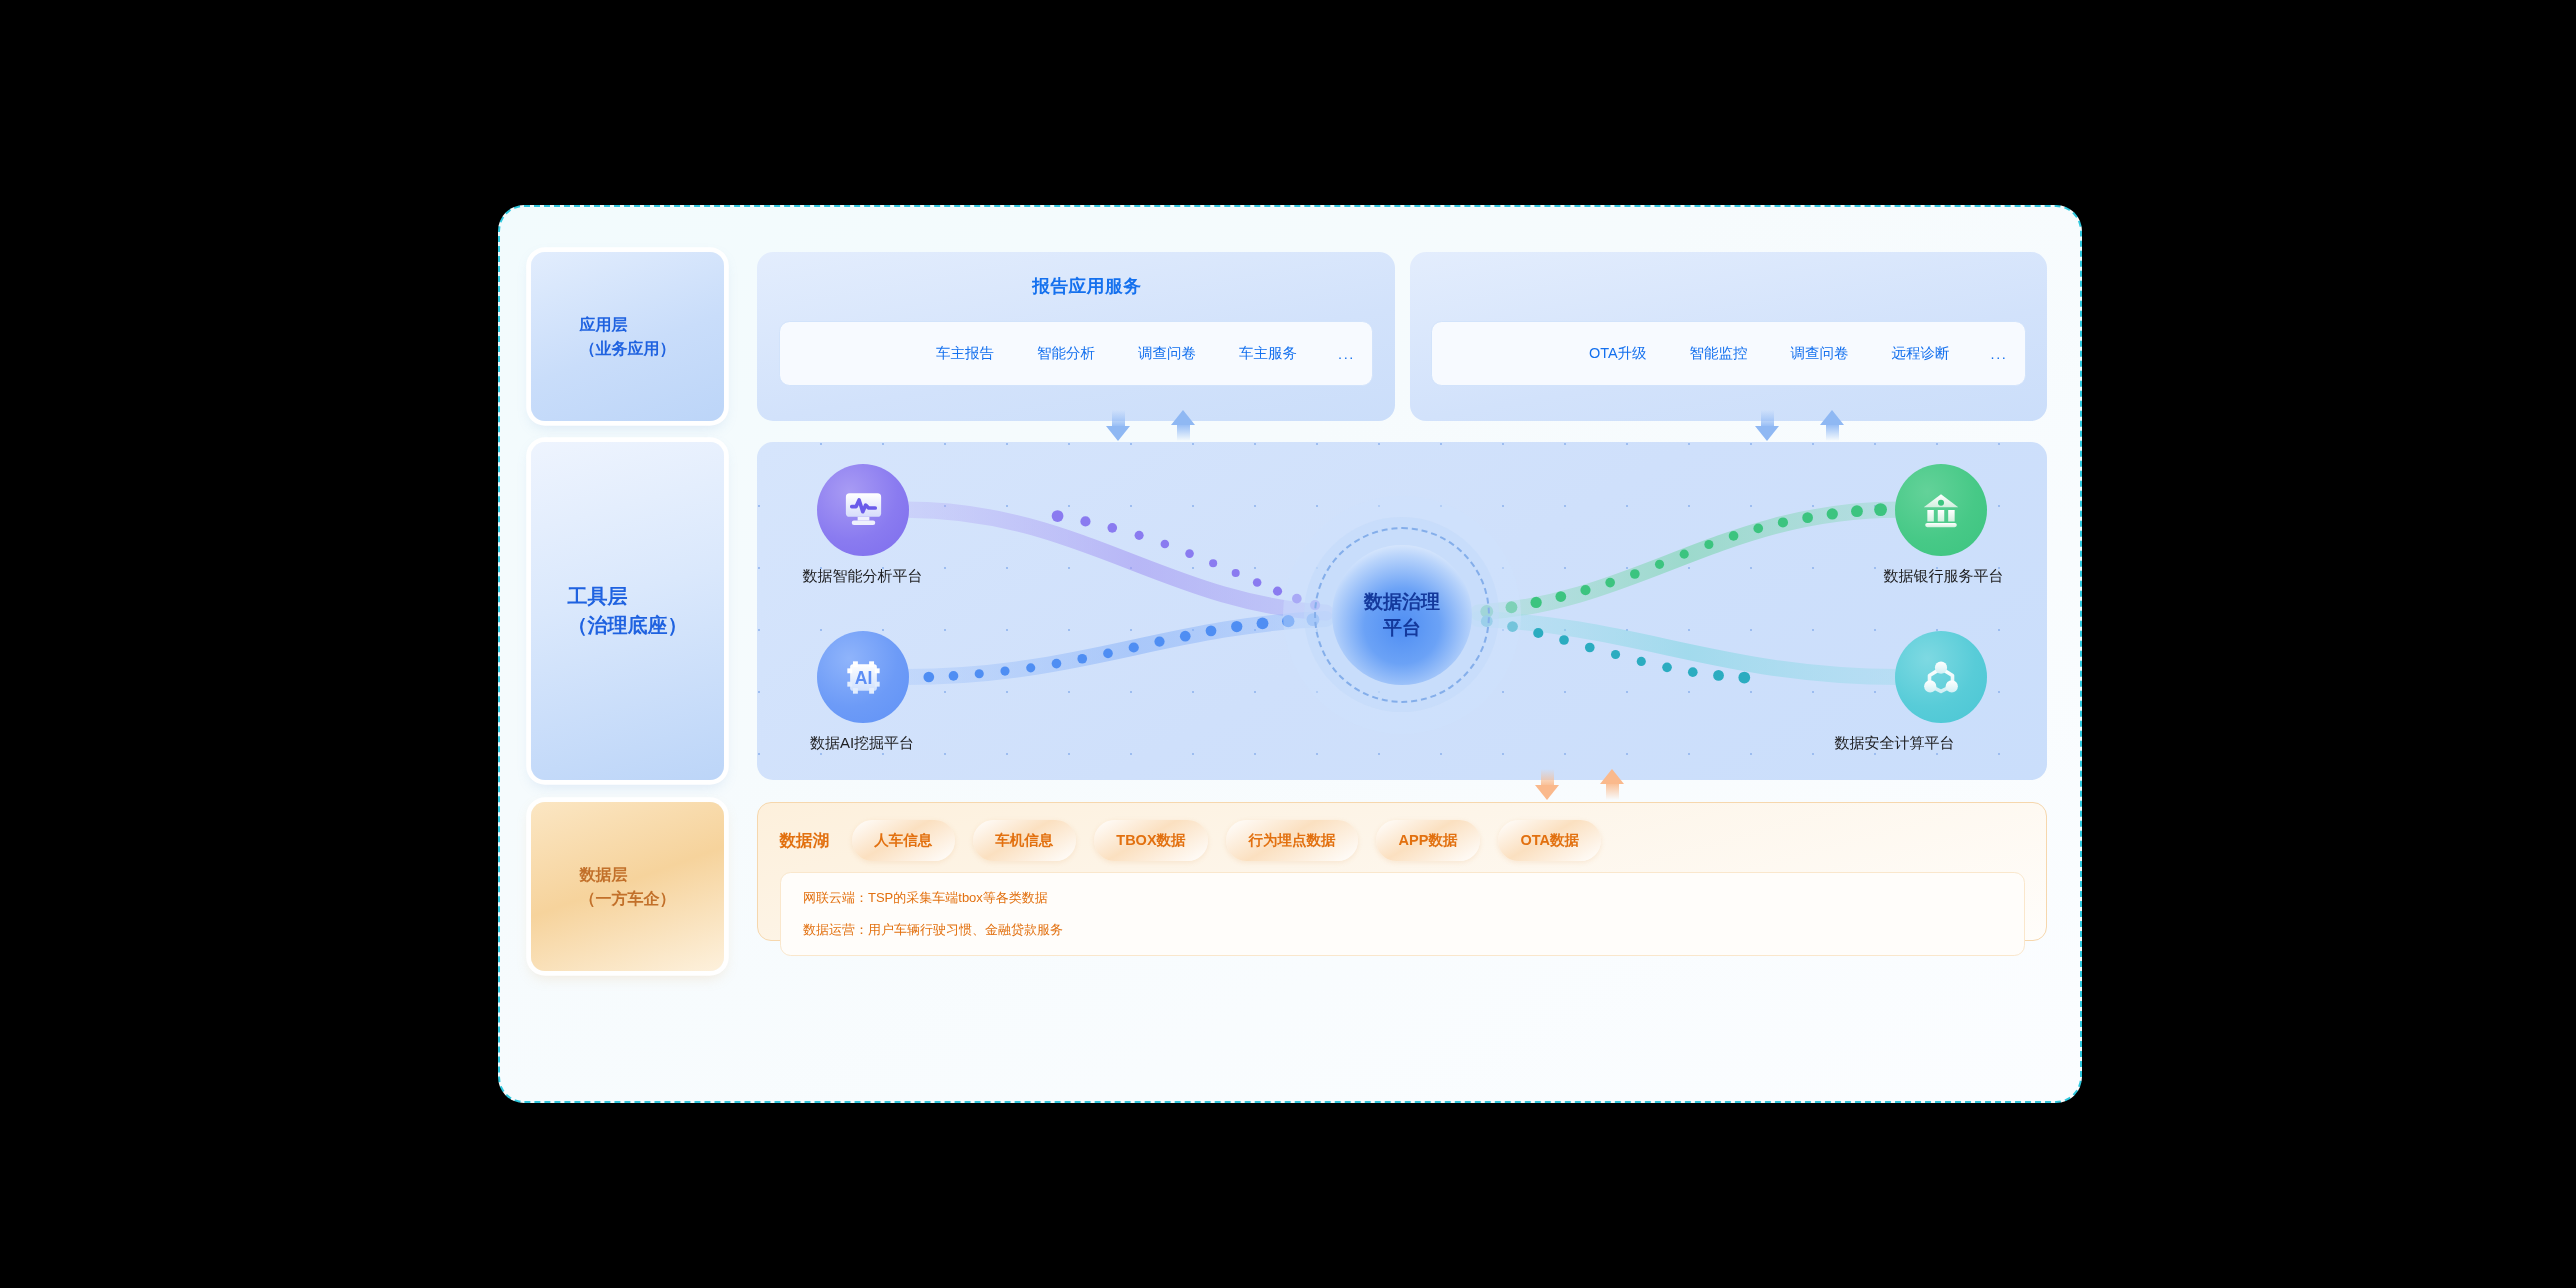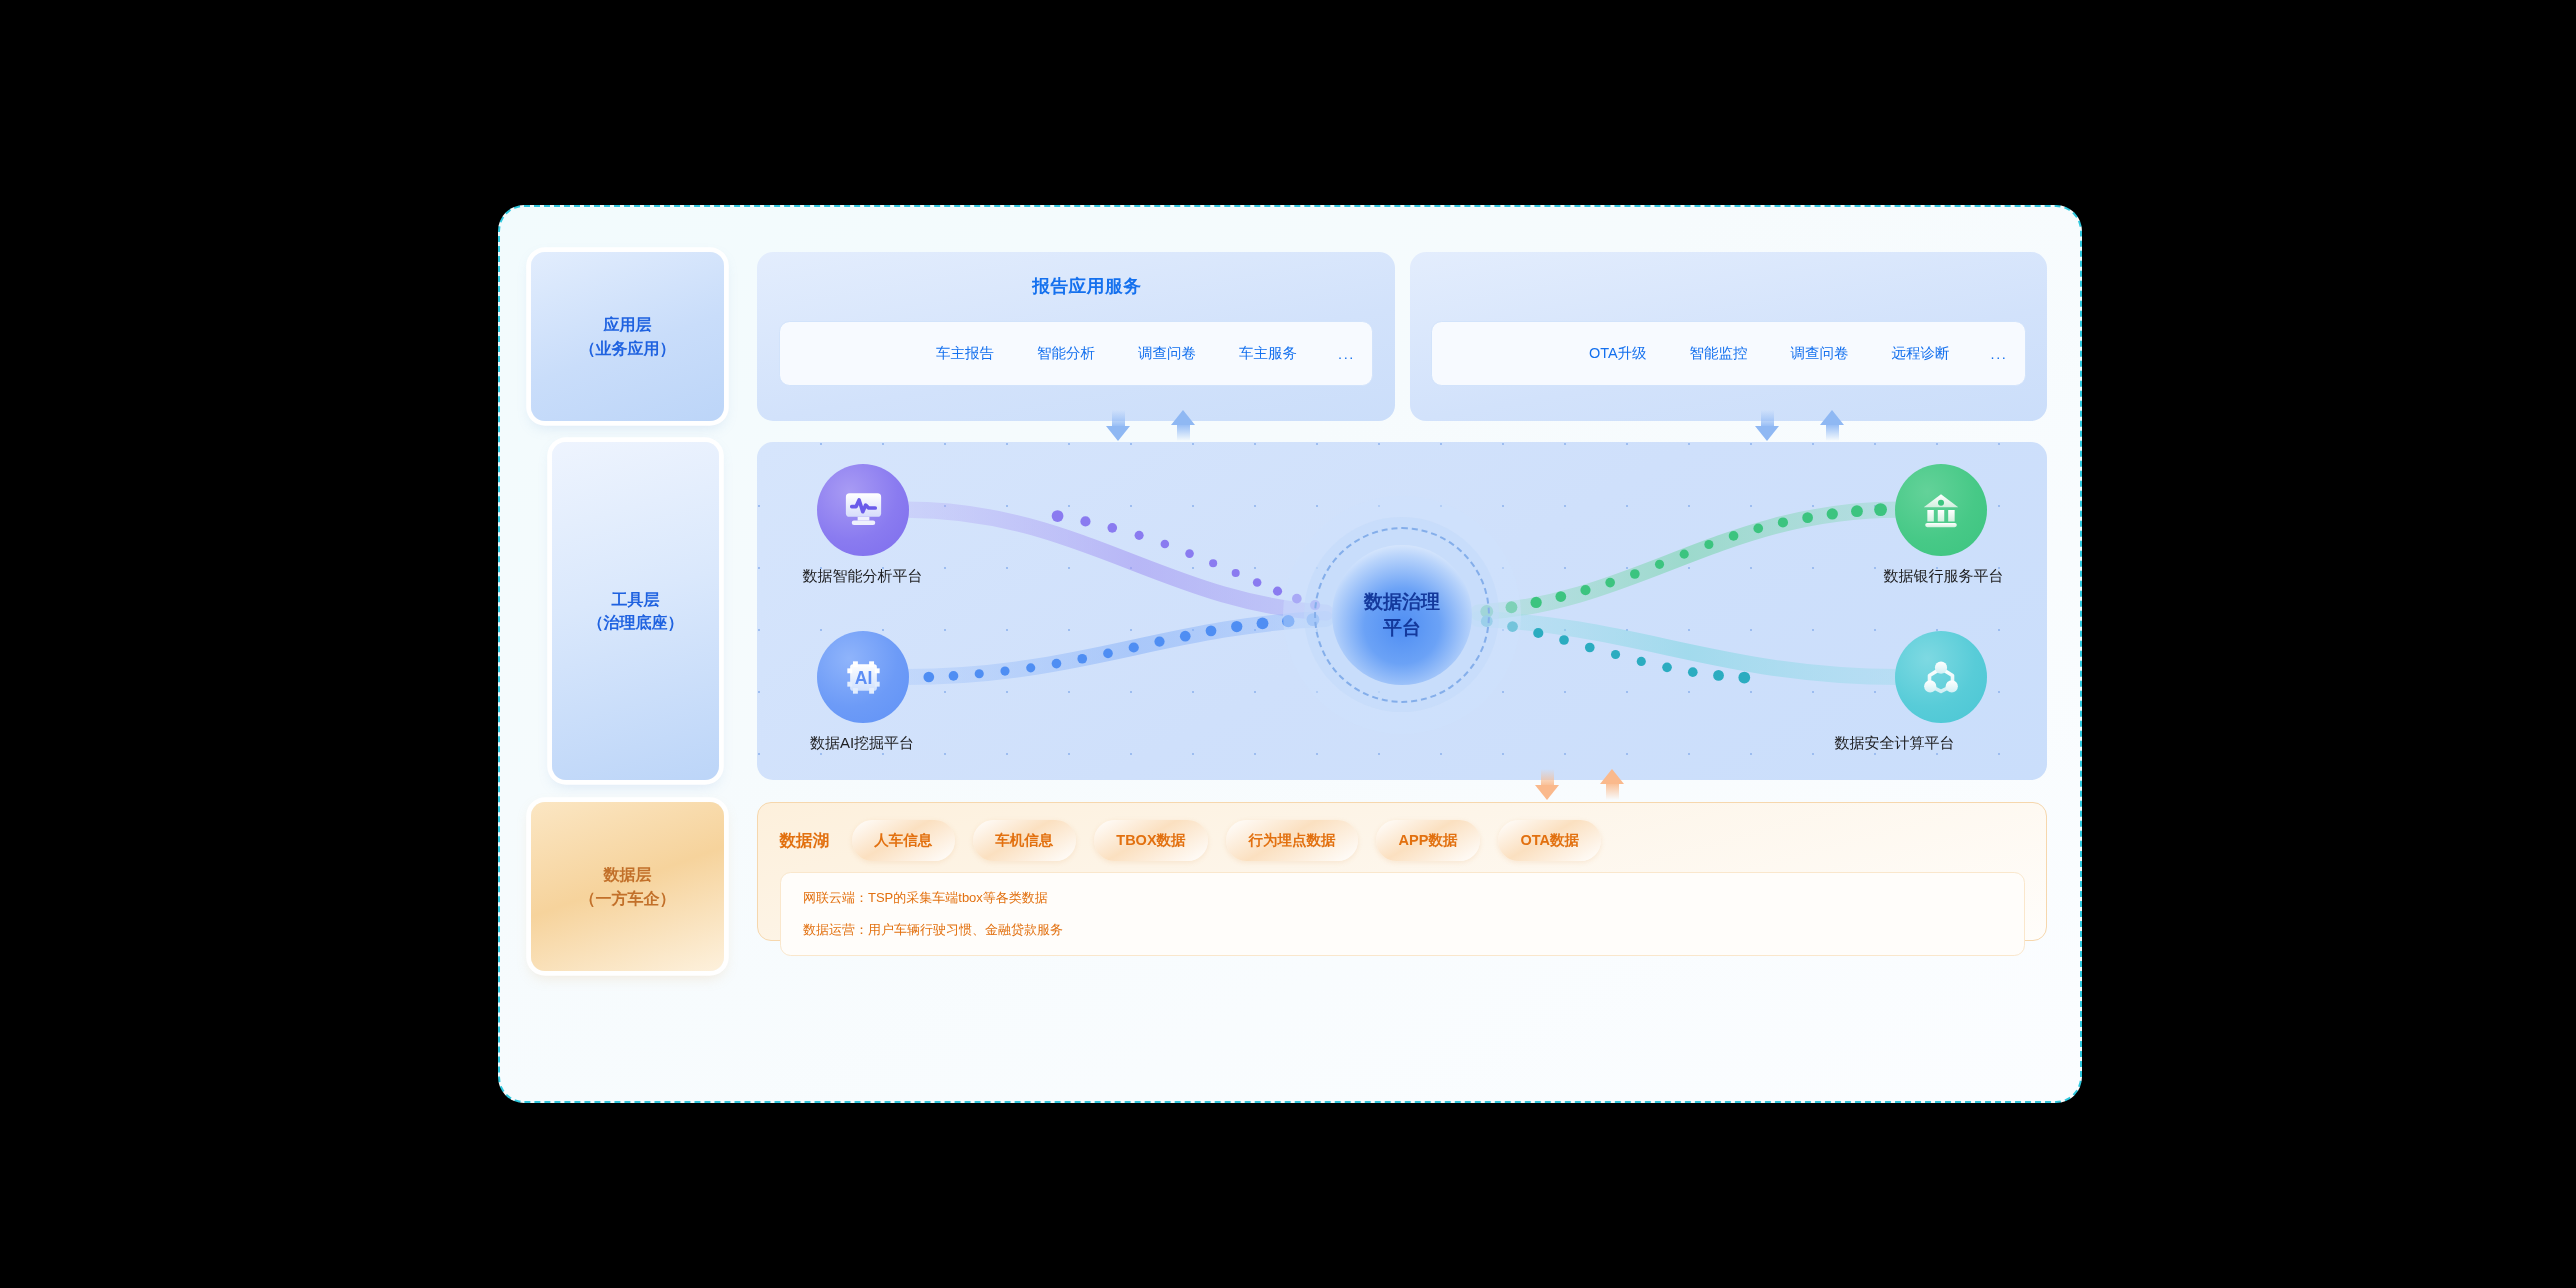--- a/index.html
+++ b/index.html
@@ -8,29 +8,29 @@
 
   
   #frame {
     position:absolute; left:498px; top:205px; width:1584px; height:898px;
     border:2.7px dashed #2fc8de; border-radius:26px;
     background:linear-gradient(150deg,#f2fbfd 0%,#f6fbfd 38%,#fbfdff 100%);
   }
 
   
   .rail { position:absolute; left:31px; border-radius:14px; display:flex;
-          align-items:center; justify-content:center; text-align:center;
+          align-items:center; justify-content:center; text-align:left;
           line-height:1.45; font-weight:bold; }
   .rail .t1, .rail .t2 { display:block; white-space:nowrap; }
   #rail-app  { top:45px;  width:193px; height:169px; font-size:16px; color:#1f62e0;
                background:linear-gradient(160deg,#e2edfd 0%,#c9ddfa 55%,#bcd5f8 100%);
                box-shadow:0 0 0 4.8px #ffffff, 0 5.4px 14px rgba(120,160,215,.22); }
-  #rail-tool { top:235px; width:167px; height:338px; font-size:16px; color:#1f62e0;
+  #rail-tool { top:235px; width:193px; height:338px; font-size:20px; color:#1f62e0;
                background:linear-gradient(165deg,#eef4fe 0%,#dae8fc 45%,#bcd5f8 100%);
-               box-shadow:0 0 0 4.8px #ffffff, 0 5.4px 14px rgba(120,160,215,.22);margin-left:21px; }
+               box-shadow:0 0 0 4.8px #ffffff, 0 5.4px 14px rgba(120,160,215,.22); }
   #rail-data { top:595px; width:193px; height:169px; font-size:16px; color:#c2702a;
                background:linear-gradient(160deg,#fbe6c3 0%,#f6d39c 48%,#fdf1dd 100%);
                box-shadow:0 0 0 4.8px #ffffff, 0 5.4px 14px rgba(222,175,110,.25); }
 
   
   #app-row { position:absolute; left:257px; top:45px; width:1290px; height:169px;
              display:flex; gap:15px; }
   .app-card { flex:1; border-radius:16px; padding-top:21.5px;
               background:linear-gradient(170deg,#e3edfd 0%,#d2e2fb 60%,#cbdefa 100%);
               position:relative; }

